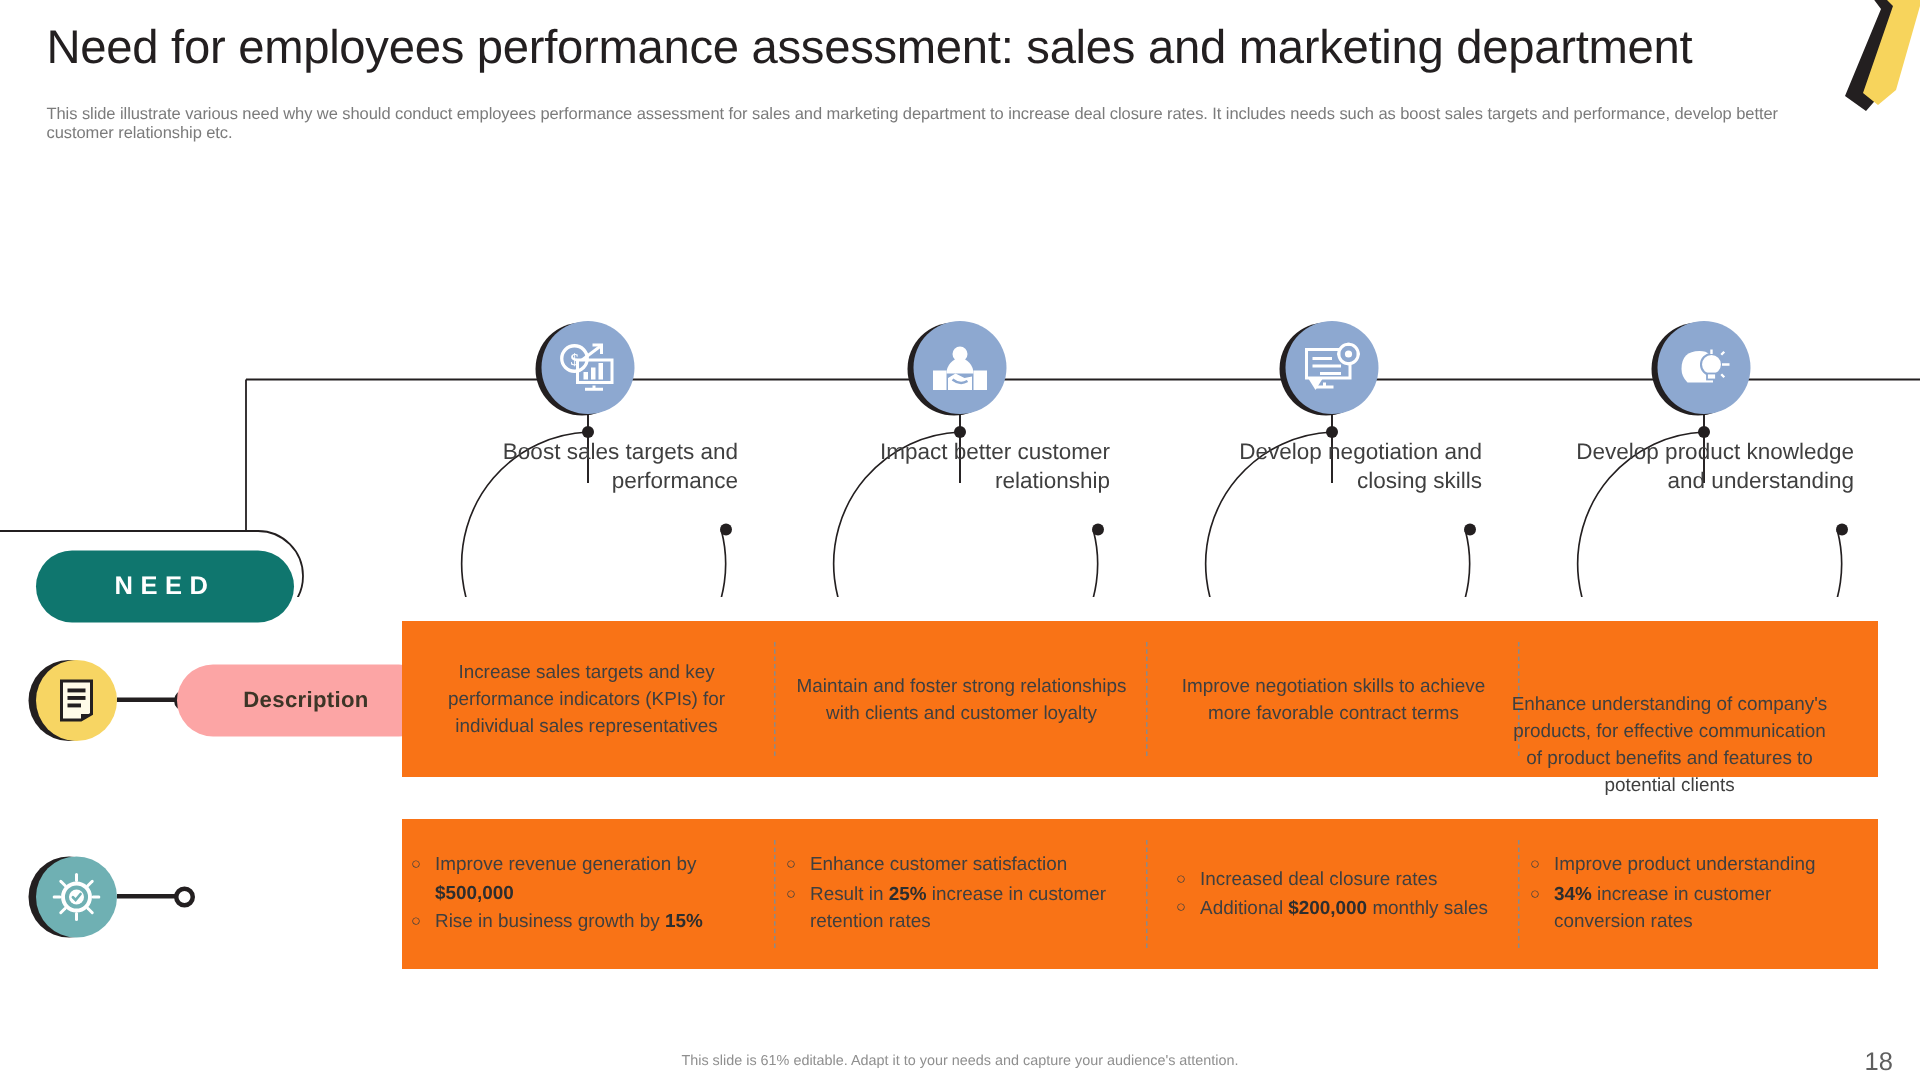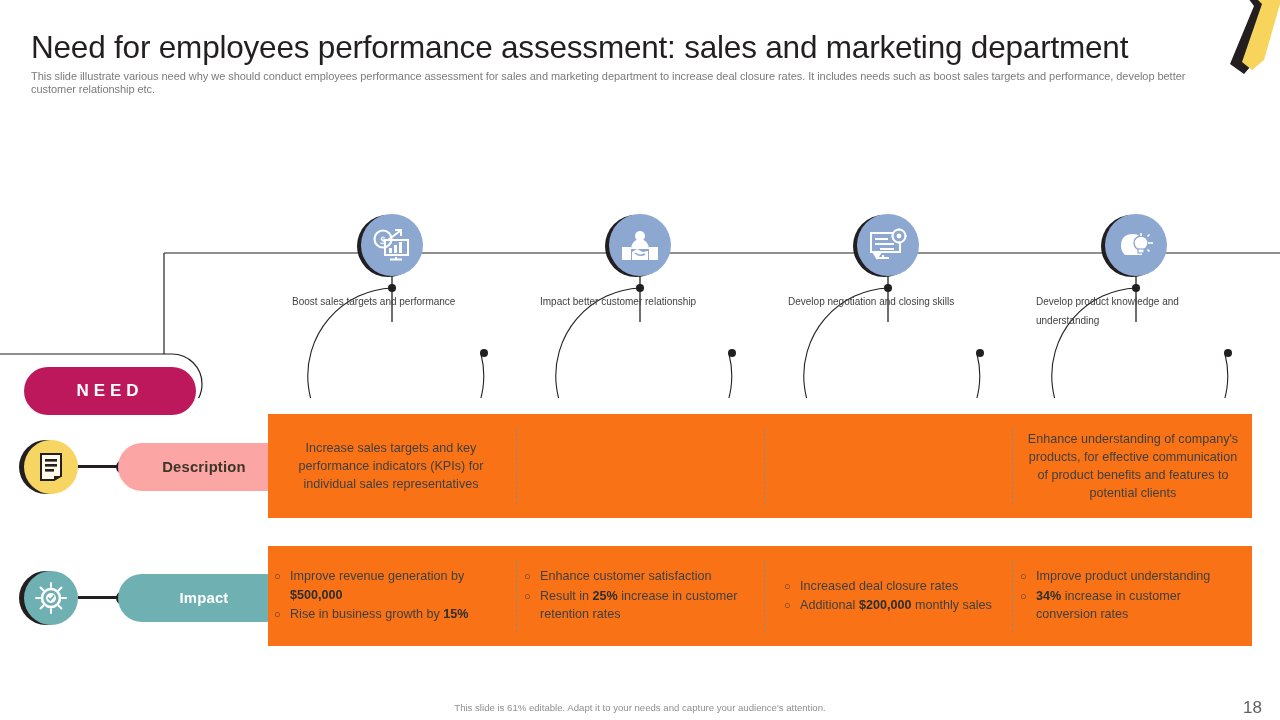--- a/index.html
+++ b/index.html
@@ -18,21 +18,21 @@
   
   #header {
     position: absolute;
     left: 0; top: 0;
     width: 1280px;
     height: 108px;
   }
   #slide-title {
     position: absolute;
     left: 31px;
-    top: 28px;
+    top: 12px;
     width: 1160px;
     font-size: 31.5px;
     font-weight: 400;
     color: #231f20;
     letter-spacing: -0.2px;
     line-height: 38px;
     white-space: nowrap;
   }
   #slide-subtitle {
     position: absolute;
@@ -97,24 +97,24 @@
     background: #8da8d0;
     display: flex;
     align-items: center;
     justify-content: center;
   }
   .node-label {
     position: absolute;
     left: 0;
     top: 78px;
     width: 200px;
-    font-size: 10px;
+    font-size: 15px;
     line-height: 19.4px;
     color: #3f3f3f;
-    text-align: left;
+    text-align: right;
   }
 
   
   .row-band {
     position: absolute;
     background: #f97316;
   }
   #desc-band { left: 268px; top: 414px; width: 984px; height: 104px; }
   #impact-band { left: 268px; top: 546px; width: 984px; height: 100px; }
 
@@ -229,21 +229,21 @@
   }
 
   
   #need-pill {
     position: absolute;
     left: 24px;
     top: 259px;
     width: 172px;
     height: 48px;
     border-radius: 24px;
-    background: #be185d;
+    background: #0f766e;
     display: flex;
     align-items: center;
     justify-content: center;
     font-size: 17px;
     font-weight: bold;
     letter-spacing: 5px;
     color: #ffffff;
   }
 
   
@@ -406,23 +406,29 @@
   <div class="badge-pill" style="background:#fca5a5; color:#3d3527;">
     <span>Description</span>
   </div>
 </div>
 
 <div class="row-band" id="desc-band">
   <div class="cell" style="left:0px; width:246px;">
     <div class="cell-text">Increase sales targets and key performance indicators (KPIs) for individual  sales representatives</div>
   </div>
   <div class="divider" style="left:248px;"></div>
+  <div class="cell" style="left:250px; width:246px;">
+    <div class="cell-text">Maintain and foster strong relationships with clients and customer loyalty</div>
+  </div>
   <div class="divider" style="left:496px;"></div>
+  <div class="cell" style="left:498px; width:246px;">
+    <div class="cell-text">Improve negotiation  skills to achieve more favorable contract terms</div>
+  </div>
   <div class="divider" style="left:744px;"></div>
-  <div class="cell" style="left:746px; width:238px;">
+  <div class="cell" style="left:726px; width:238px;margin-top:30px;">
     <div class="cell-text">Enhance understanding of company's products, for effective communication of product benefits and features to potential clients</div>
   </div>
 </div>
 
 <div class="badge-group" style="left:24px; top:571px; width:260px;">
   <div class="badge-icon-circle">
     <div class="shadow"></div>
     <div class="disc" style="background:#6fb0b3;">
       <svg width="32" height="32" viewBox="0 0 32 32">
         <g stroke="#ffffff" stroke-width="2" stroke-linecap="round">
@@ -436,23 +442,20 @@
             <path d="M8.5,23.5 L5.5,26.5"></path>
         </g>
         <circle cx="16" cy="16" r="9" fill="none" stroke="#ffffff" stroke-width="2.6"></circle>
         <circle cx="16" cy="16" r="5" fill="#ffffff"></circle>
         <path d="M13.6,16.2 L15.4,18 L18.7,14" stroke="#6fb0b3" stroke-width="1.8" fill="none" stroke-linecap="round"></path>
       </svg>
     </div>
   </div>
   <div class="badge-connector"></div>
   <div class="badge-knob"></div>
-  <div class="badge-pill" style="background:#6fb0b3;">
-    <span>Impact</span>
-  </div>
 </div>
 
 <div class="row-band" id="impact-band">
   <div class="cell" style="left:0px; width:246px;">
     <ul class="bullets" id="imp-1">
         <li><span class="marker">○</span>Improve revenue generation by <b>$500,000</b></li>
         <li><span class="marker">○</span>Rise in business growth by <b>15%</b></li>
       </ul>
   </div>
   <div class="divider" style="left:248px;"></div>

